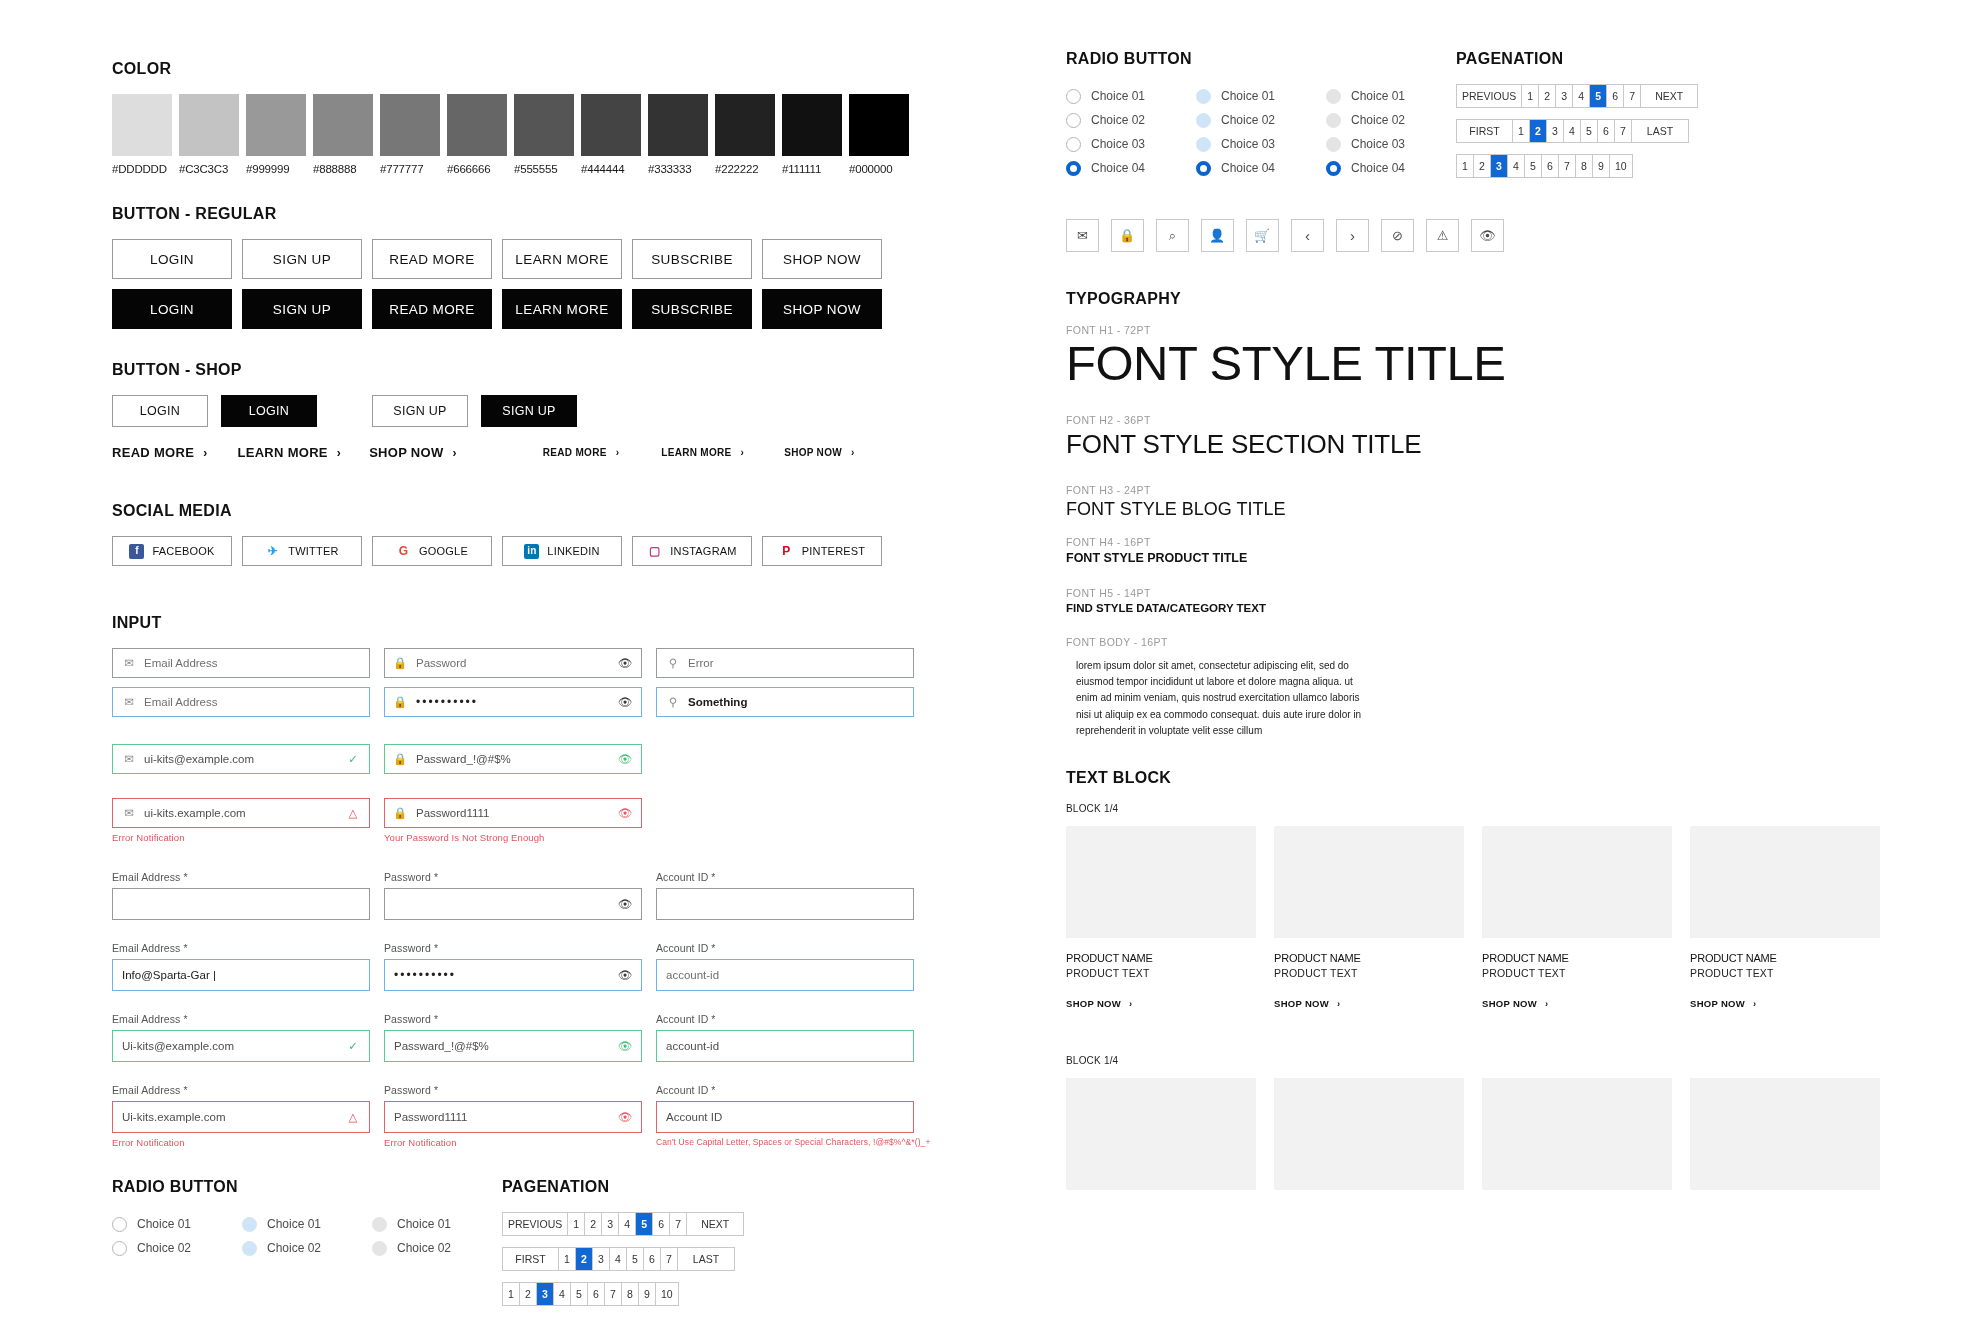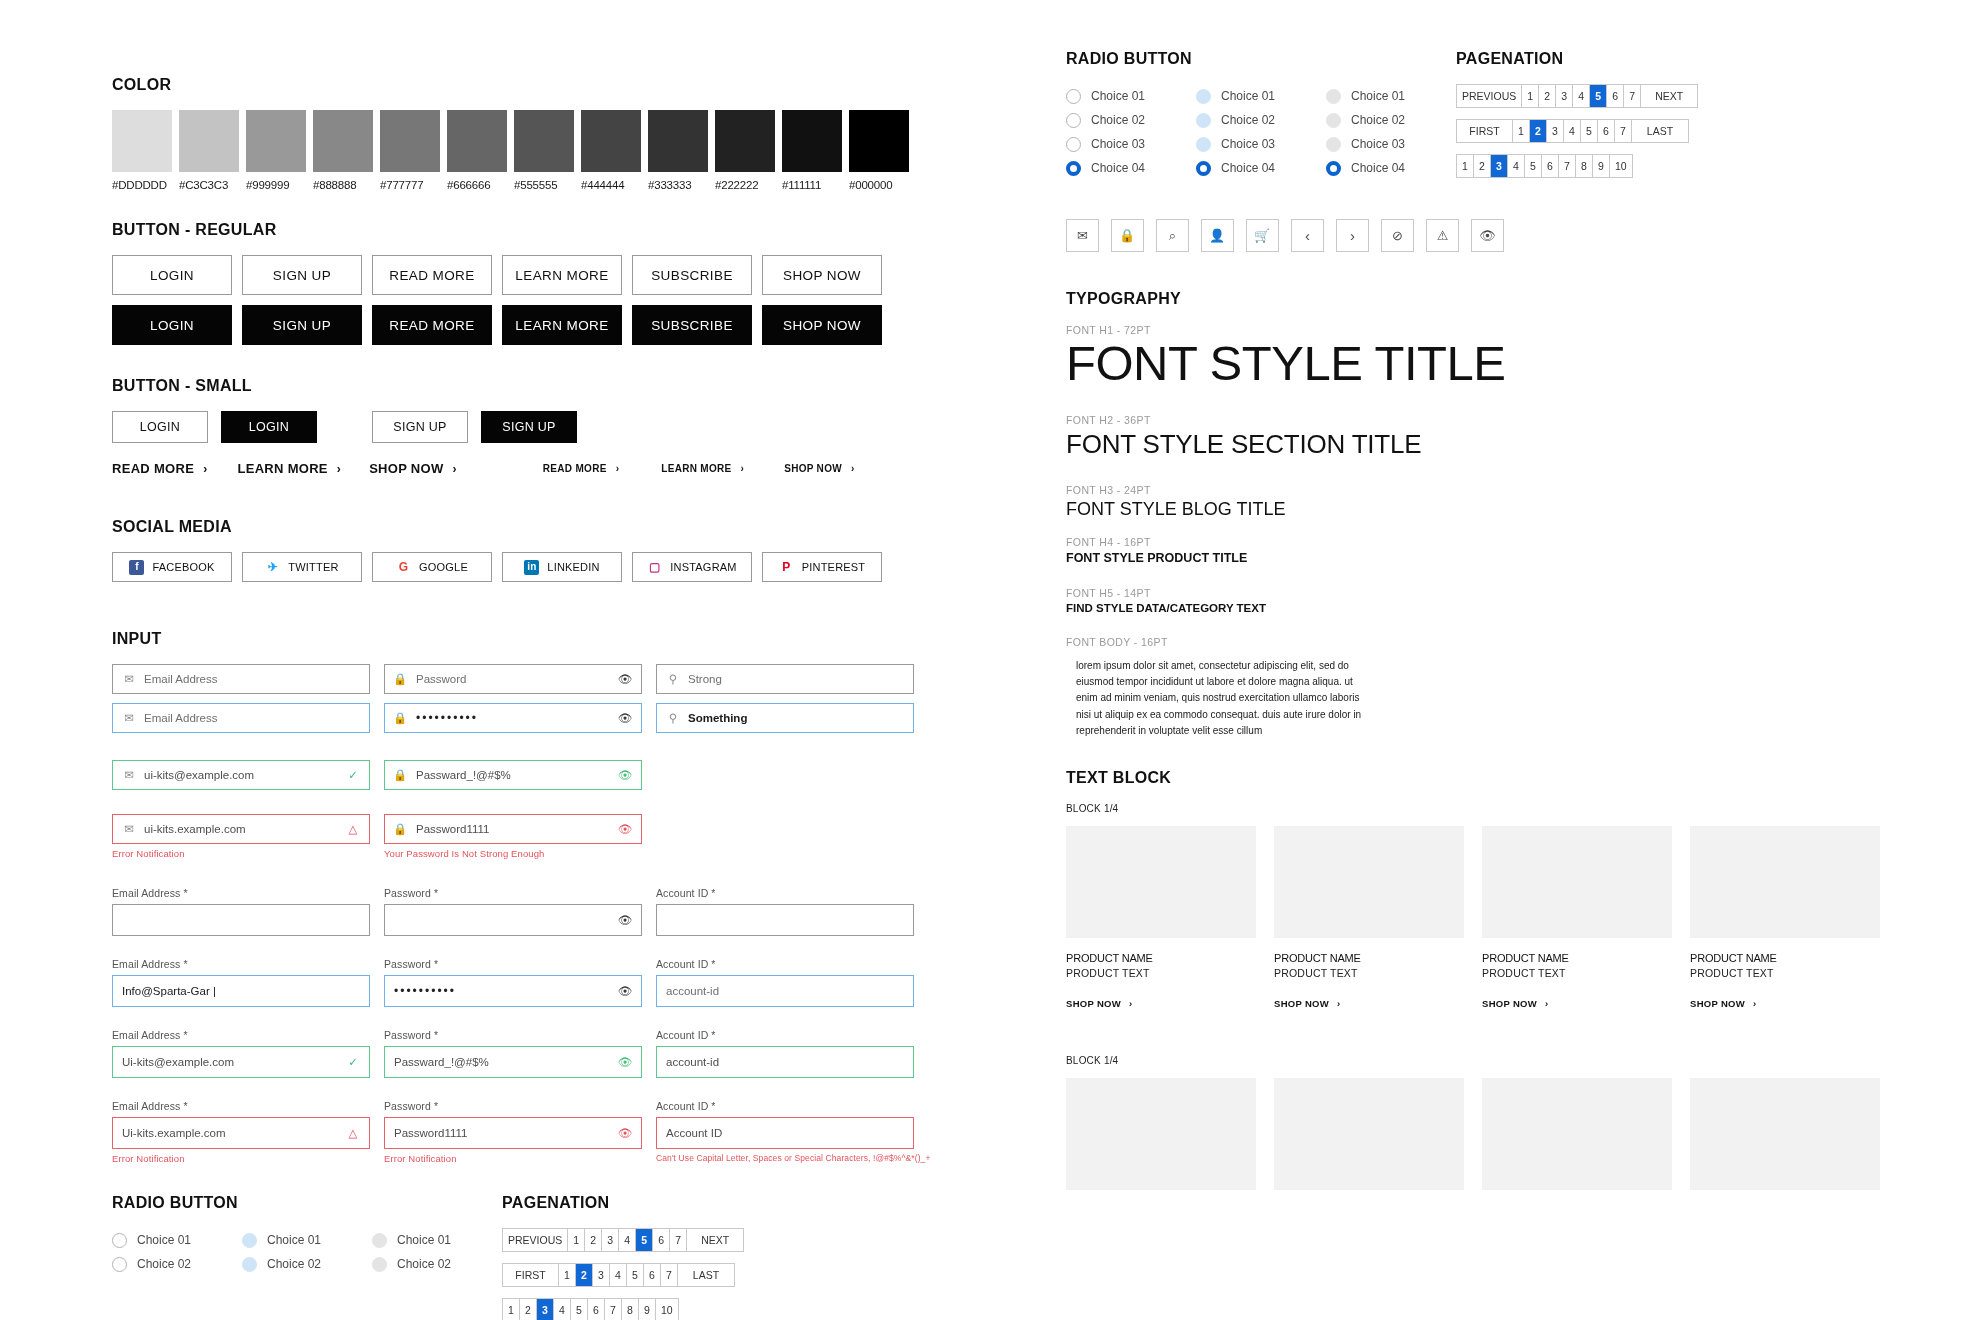--- a/index.html
+++ b/index.html
@@ -134,21 +134,21 @@
   .card .ptext { font-size:10.5px; margin:3px 0 0; color:#222; letter-spacing:.2px; }
   .card .shop { display:flex; align-items:center; gap:8px; margin-top:19px; font-size:9.5px; font-weight:bold; letter-spacing:.3px; cursor:pointer; color:#111; }
 </style>
 </head>
 <body>
 
 <div class="page">
 
   <div class="col-left">
 
-    <div class="sec" style="padding-top:76px;">
+    <div class="sec" style="padding-top:60px;">
       <div class="sec-title">COLOR</div>
       <div class="swatches" id="swatch-list">
           <div class="sw">
             <div class="chip" style="background:#DDDDDD"></div>
             <div class="hex">#DDDDDD</div>
           </div>
           <div class="sw">
             <div class="chip" style="background:#C3C3C3"></div>
             <div class="hex">#C3C3C3</div>
           </div>
@@ -209,21 +209,21 @@
           <div class="btn solid">LOGIN</div>
           <div class="btn solid">SIGN UP</div>
           <div class="btn solid">READ MORE</div>
           <div class="btn solid">LEARN MORE</div>
           <div class="btn solid">SUBSCRIBE</div>
           <div class="btn solid">SHOP NOW</div>
         </div>
     </div>
 
     <div class="sec" style="margin-top:32px;">
-      <div class="sec-title">BUTTON - SMALL</div>
+      <div class="sec-title">BUTTON - SHOP</div>
       <div class="btn-sm-row">
         <div class="btn-sm outline">LOGIN</div>
         <div class="btn-sm solid" style="margin-left:13px;">LOGIN</div>
         <div class="btn-sm outline" style="margin-left:55px;">SIGN UP</div>
         <div class="btn-sm solid" style="margin-left:13px;">SIGN UP</div>
       </div>
       <div class="links-row" id="links-row">
           <div class="tlink big" style="margin-left: 0px;">
             <span>READ MORE</span>
             <span class="chev">›</span>
@@ -294,21 +294,21 @@
         <div class="field w1">
           <div class="inp">
             <span class="ic">🔒</span>
             <span class="txt">Password</span>
             <span class="ic dark">👁</span>
           </div>
         </div>
         <div class="field w1">
           <div class="inp">
             <span class="ic">⚲</span>
-            <span class="txt">Strong</span>
+            <span class="txt">Error</span>
           </div>
         </div>
       </div>
 
       <div class="in-row">
         <div class="field w1">
           <div class="inp focus">
             <span class="ic">✉</span>
             <span class="txt">Email Address</span>
           </div>

